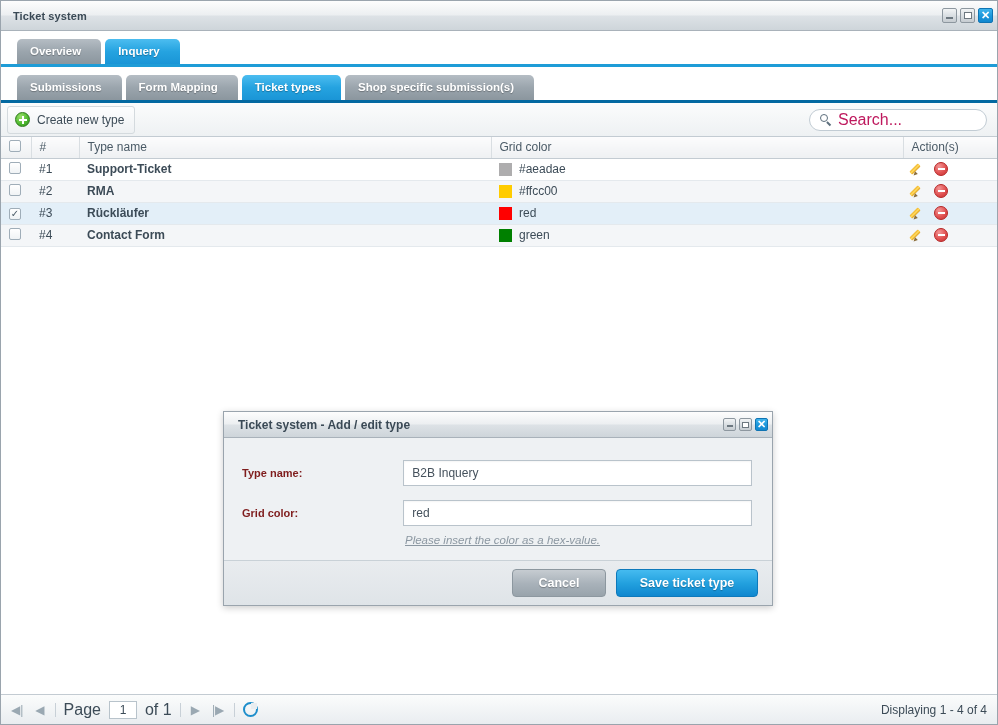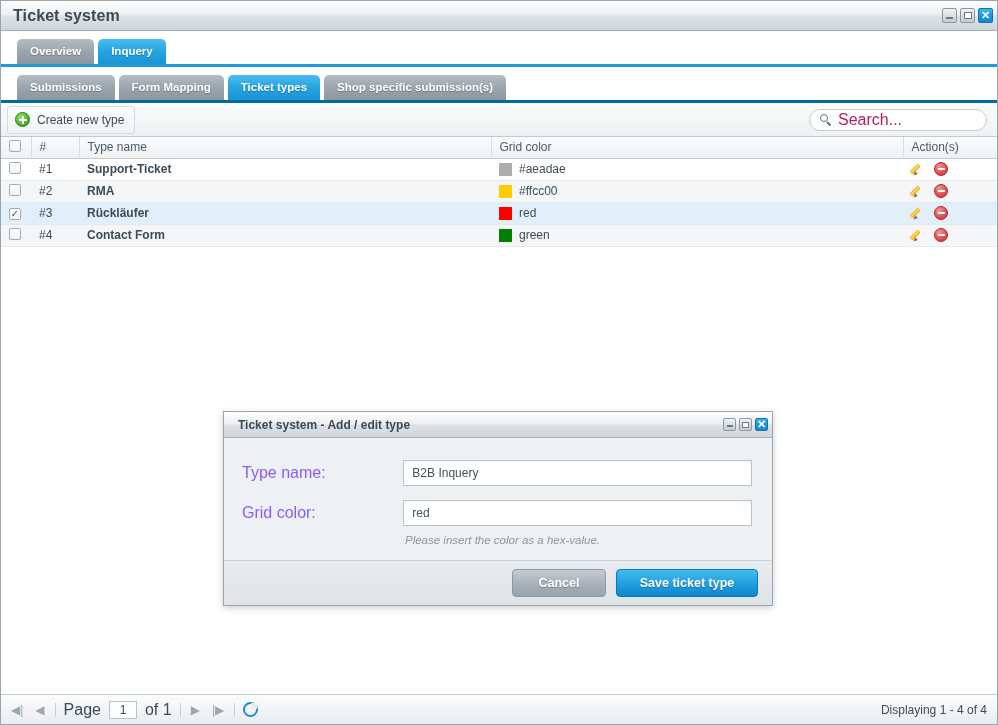--- a/index.html
+++ b/index.html
@@ -22,21 +22,21 @@
 
   
   .titlebar {
     height: 29px; flex: 0 0 29px;
     background: linear-gradient(to bottom, #fdfdfd 0%, #eceff1 48%, #dde2e6 52%, #ced5da 100%);
     border-bottom: 1px solid #a9b2ba;
     display: flex; align-items: center;
     padding: 0 4px 0 12px;
   }
   .titlebar-title {
-    font-size: 16px; font-weight: bold;
+    font-size: 11px; font-weight: bold;
     color: #3b4a56; letter-spacing: .1px;
     flex: 1 1 auto;
   }
   .winbtns { display: flex; align-items: center; gap: 3px; }
   .winbtn {
     width: 15px; height: 15px;
     border-radius: 2px;
     border: 1px solid #8d979f;
     display: flex; align-items: center; justify-content: center;
     box-sizing: border-box;
@@ -60,21 +60,21 @@
   .tabstrip-inner {
     flex: 0 0 auto;
     background: #ffffff;
     padding: 8px 0 0 16px;
     border-bottom: 3px solid #0369a1;
   }
   .tabs { display: flex; align-items: flex-end; gap: 4px; }
   .tab {
     font-size: 11.5px; font-weight: bold;
     color: #ffffff;
-    padding: 5px 13px 6px 13px;
+    padding: 5px 20px 6px 13px;
     border-radius: 5px 5px 0 0;
     background: linear-gradient(to bottom, #b5bdc4 0%, #9ba5ad 50%, #8b969e 100%);
     text-shadow: 0 1px 1px rgba(0,0,0,.28);
     line-height: 14px;
     white-space: nowrap;
   }
   .tab.active {
     background: linear-gradient(to bottom, #4cbdf0 0%, #25a3e0 50%, #1a95d6 100%);
   }
 
@@ -241,32 +241,33 @@
   }
   .modal-title-text { flex: 1 1 auto; font-size: 12px; font-weight: bold; color: #3b4a56; }
   .winbtn.sm { width: 13px; height: 13px; }
   .winbtn.sm .bar { width: 6px; margin-top: 3px; }
   .winbtn.sm .sq { width: 7px; height: 6px; }
   .modal-body {
     background: #eef1f3;
     padding: 22px 20px 14px 18px;
   }
   .form-row { display: flex; align-items: center; margin-bottom: 14px; }
-  .form-label { width: 163px; font-size: 16px; font-weight: normal; color: #8b5cf6; }
+  .form-label { width: 163px; font-size: 11px; font-weight: bold; color: #7f1d1d; }
   .form-input {
     width: 352px; height: 26px; box-sizing: border-box;
     border: 1px solid #b9c3cb; background: #ffffff;
     font-size: 12px; color: #45515c;
     padding: 0 8px; line-height: 24px;
     box-shadow: inset 0 1px 2px rgba(0,0,0,.045);
   }
   .form-hint {
     margin-left: 163px;
     font-size: 11.5px; font-style: italic; color: #8b97a1;
     margin-top: -6px;
+    text-decoration: underline;
   }
   .modal-footer {
     background: linear-gradient(to bottom, #e9ecef 0%, #dfe4e8 100%);
     border-top: 1px solid #c9d1d7;
     padding: 8px 14px;
     display: flex; justify-content: flex-end; gap: 10px;
   }
   .btn {
     height: 28px; min-width: 94px;
     border-radius: 4px;

